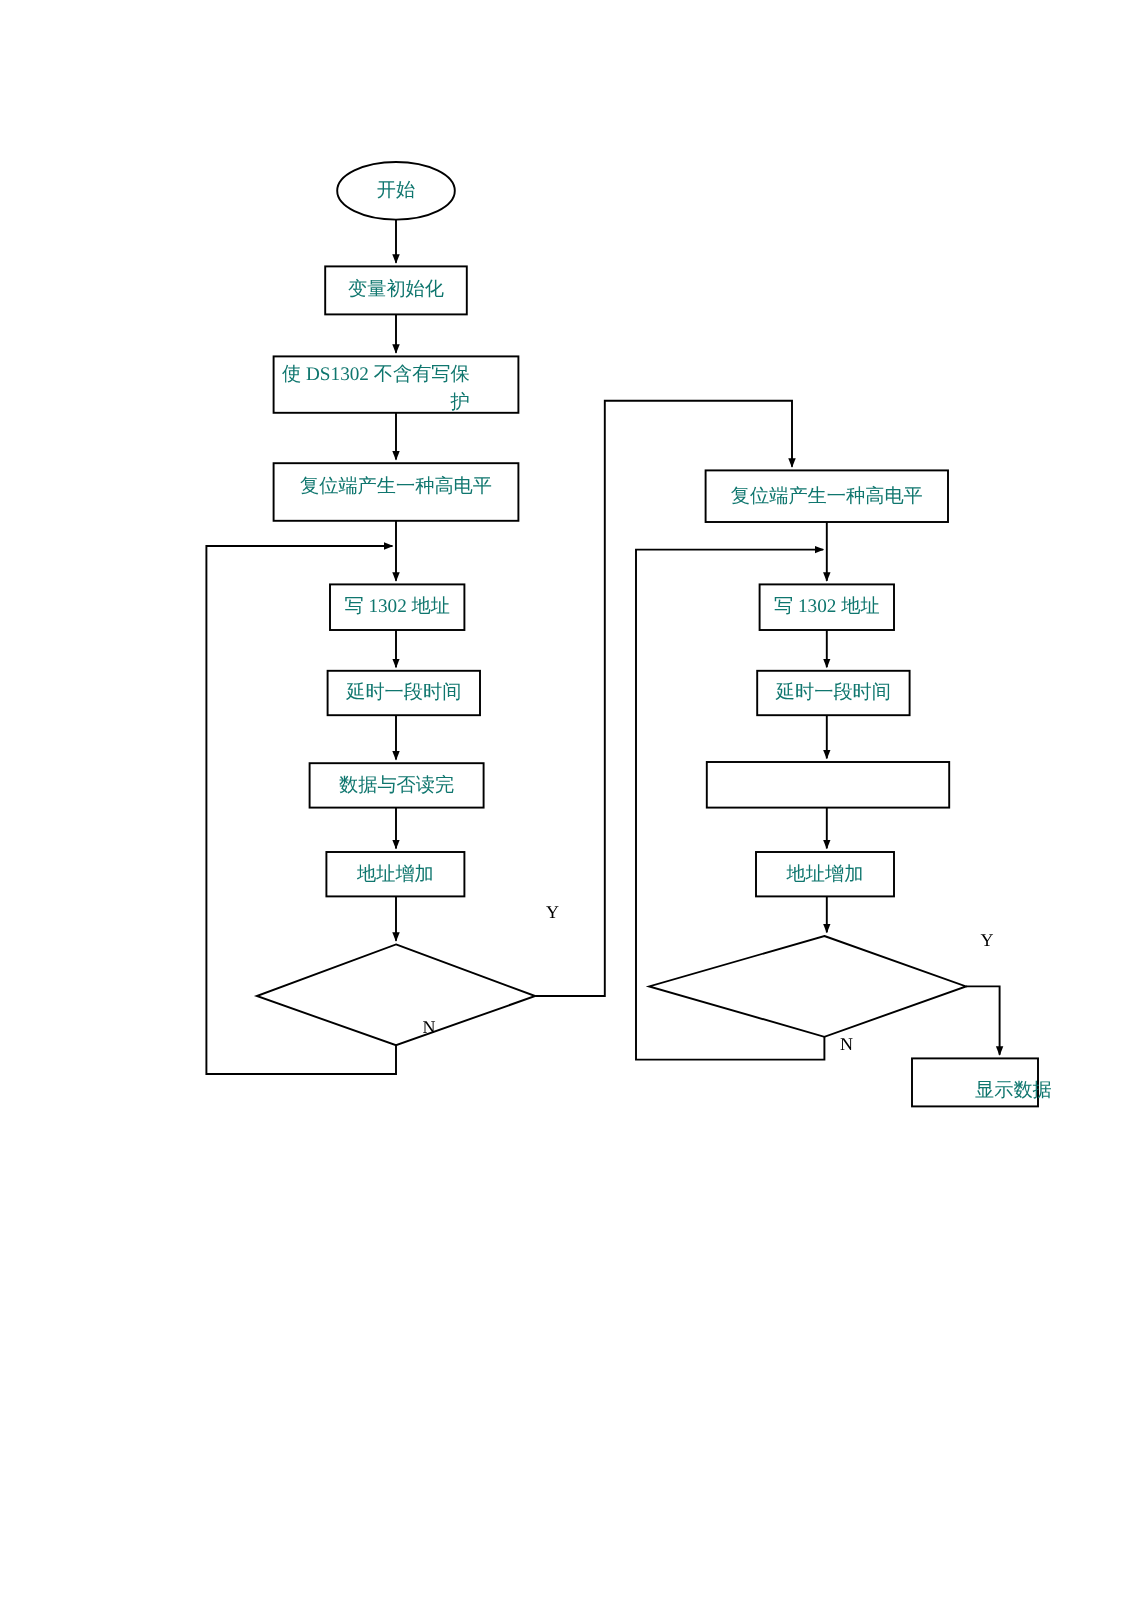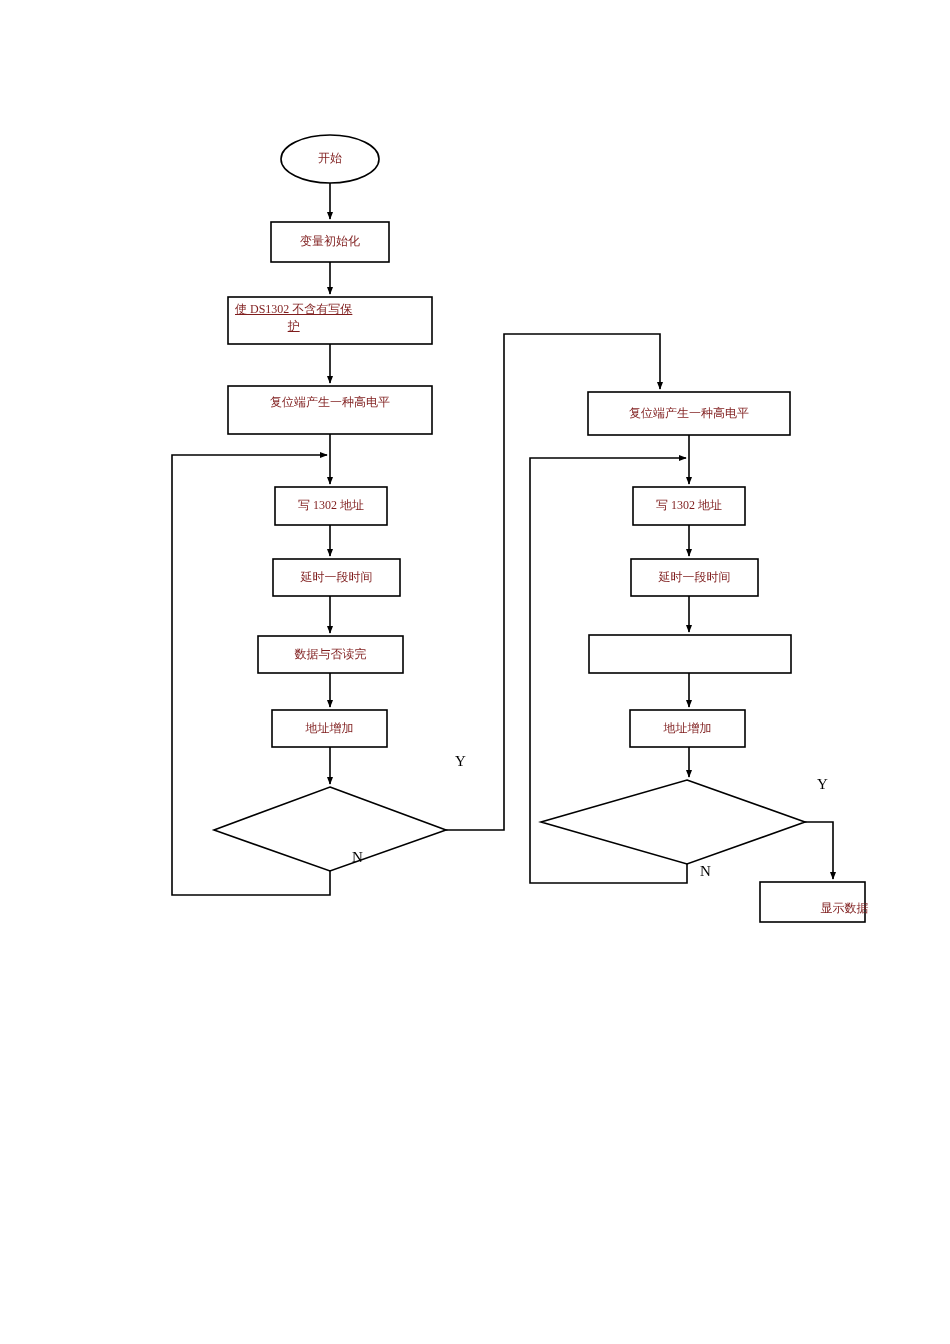--- a/index.html
+++ b/index.html
@@ -27,32 +27,31 @@
     width: 950px;
     height: 1344px;
   }
   .node-label {
     position: absolute;
     display: flex;
     align-items: center;
     justify-content: center;
     text-align: center;
     font-family: "Liberation Serif", "DejaVu Serif", serif;
-    font-size: 12px;
+    font-size: 16px;
     line-height: 1.45;
-    color: #7f1d1d;
+    color: #0f766e;
     white-space: pre-line;
     pointer-events: none;
   }
   .node-label.left-align {
     justify-content: flex-start;
-    text-align: center;
+    text-align: right;
     padding-left: 7px;
     box-sizing: border-box;
-    text-decoration: underline;
   }
   .node-label.top-align {
     align-items: flex-start;
     padding-top: 4px;
     box-sizing: border-box;
   }
   .branch-label {
     position: absolute;
     font-family: "Liberation Serif", "DejaVu Serif", serif;
     font-size: 15px;

